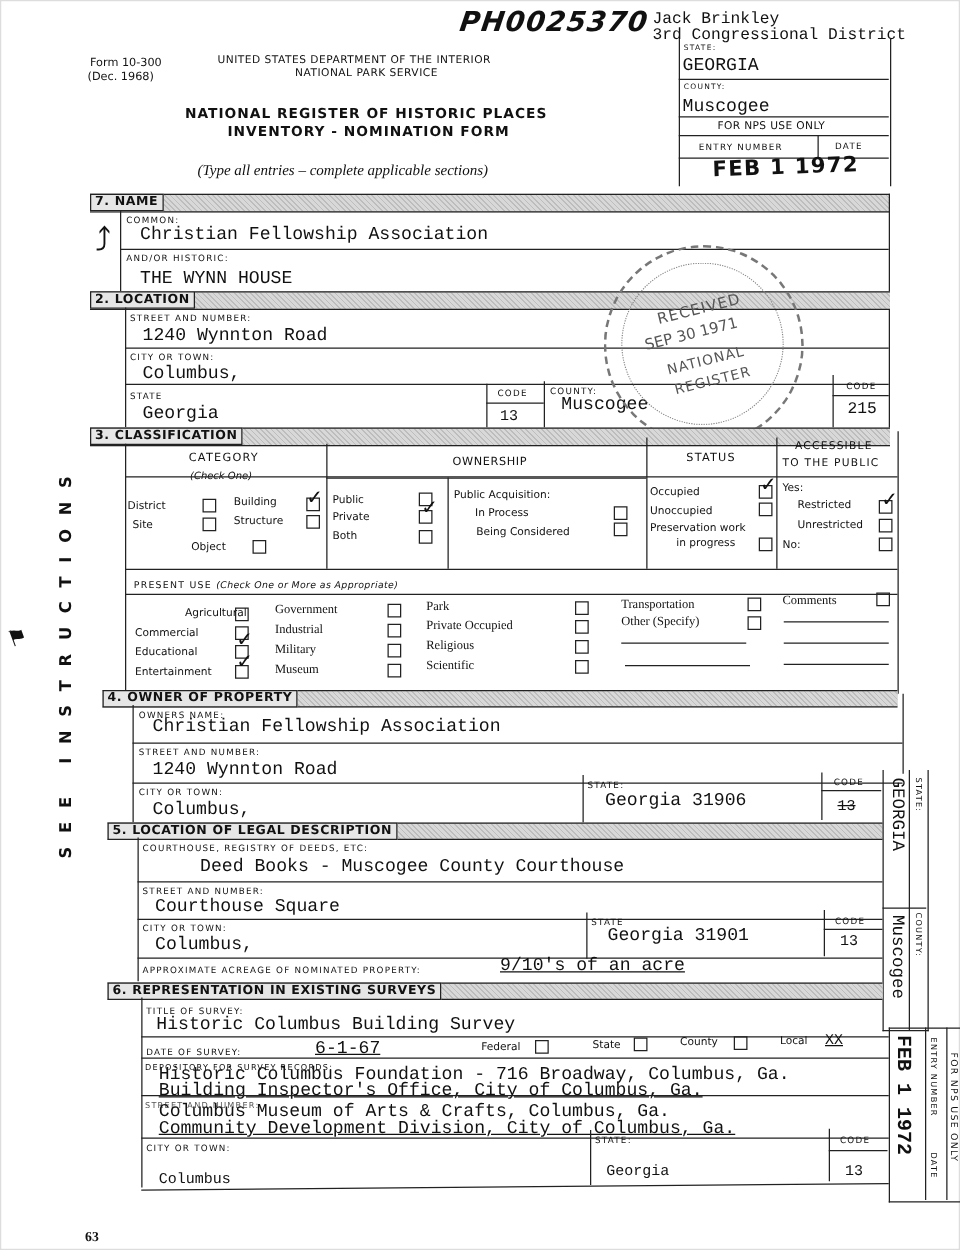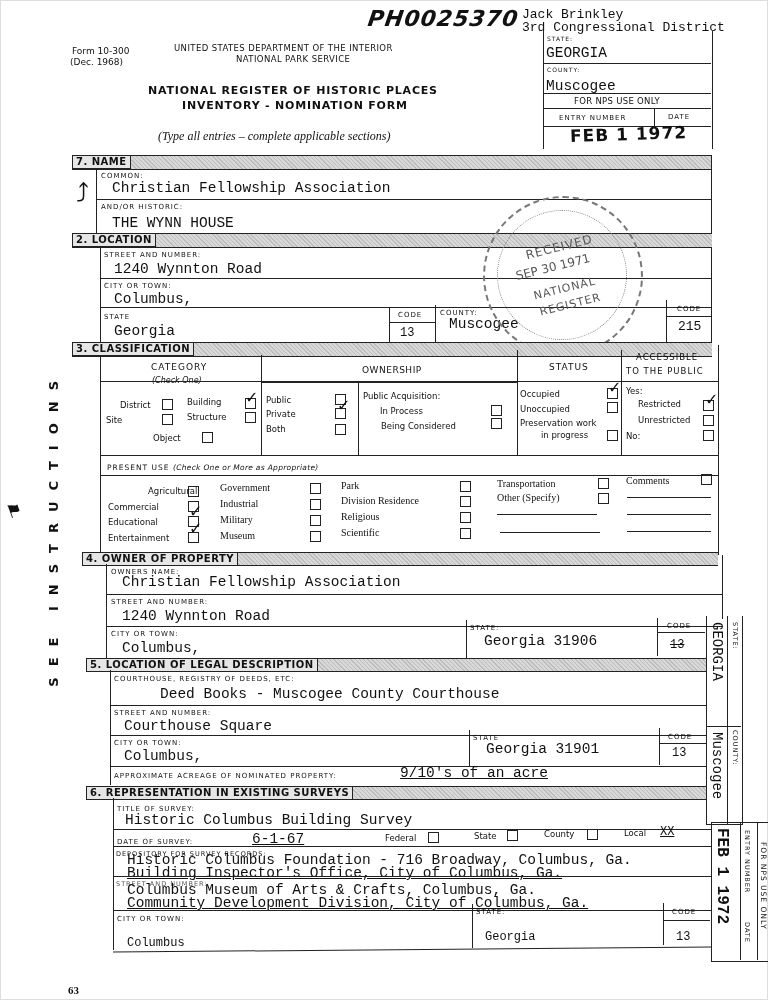--- a/index.html
+++ b/index.html
@@ -105,21 +105,21 @@
 <div class="abs" style="left:344px;top:365px;font-size:9px;letter-spacing:0.5px;margin-left:18px;">OWNERSHIP</div>
 <div class="hline" style="left:261px;top:382px;width:256px;"></div>
 <div class="vline" style="left:358px;top:382px;height:73px;"></div>
 <div class="vline" style="left:517px;top:350px;height:105px;"></div>
 <div class="abs" style="left:549px;top:362px;font-size:9px;letter-spacing:1px;">STATUS</div>
 <div class="vline" style="left:621px;top:350px;height:105px;"></div>
 <div class="abs" style="left:636px;top:352px;font-size:8.5px;letter-spacing:1px;">ACCESSIBLE</div>
 <div class="abs" style="left:626px;top:366px;font-size:8.5px;letter-spacing:1px;">TO THE PUBLIC</div>
 <div class="hline" style="left:100px;top:381px;width:618px;"></div>
 
-<span class="opt" style="left:120px;top:400px;">District</span>
+<span class="opt" style="left:102px;top:400px;">District</span>
 <span class="cb" style="left:162px;top:399px;"></span>
 <span class="opt" style="left:187px;top:397px;">Building</span>
 <span class="cb" style="left:245px;top:398px;"></span>
 <span class="chk" style="left:245px;top:390px;">✓</span>
 <span class="opt" style="left:106px;top:415px;">Site</span>
 <span class="cb" style="left:162px;top:414px;"></span>
 <span class="opt" style="left:187px;top:412px;">Structure</span>
 <span class="cb" style="left:245px;top:412px;"></span>
 <span class="opt" style="left:153px;top:433px;">Object</span>
 <span class="cb" style="left:202px;top:432px;"></span>
@@ -177,21 +177,21 @@
 <span class="cb" style="left:310px;top:483px;"></span>
 <span class="opt serif" style="left:220px;top:498px;font-size:10px;">Industrial</span>
 <span class="cb" style="left:310px;top:499px;"></span>
 <span class="opt serif" style="left:220px;top:514px;font-size:10px;">Military</span>
 <span class="cb" style="left:310px;top:515px;"></span>
 <span class="opt serif" style="left:220px;top:530px;font-size:10px;">Museum</span>
 <span class="cb" style="left:310px;top:531px;"></span>
 
 <span class="opt serif" style="left:341px;top:480px;font-size:10px;">Park</span>
 <span class="cb" style="left:460px;top:481px;"></span>
-<span class="opt serif" style="left:341px;top:495px;font-size:10px;">Division Residence</span>
+<span class="opt serif" style="left:341px;top:495px;font-size:10px;">Private Occupied</span>
 <span class="cb" style="left:460px;top:496px;"></span>
 <span class="opt serif" style="left:341px;top:511px;font-size:10px;">Religious</span>
 <span class="cb" style="left:460px;top:512px;"></span>
 <span class="opt serif" style="left:341px;top:527px;font-size:10px;">Scientific</span>
 <span class="cb" style="left:460px;top:528px;"></span>
 
 <span class="opt serif" style="left:497px;top:478px;font-size:10px;">Transportation</span>
 <span class="cb" style="left:598px;top:478px;"></span>
 <span class="opt serif" style="left:497px;top:492px;font-size:10px;">Other (Specify)</span>
 <span class="cb" style="left:598px;top:493px;"></span>

